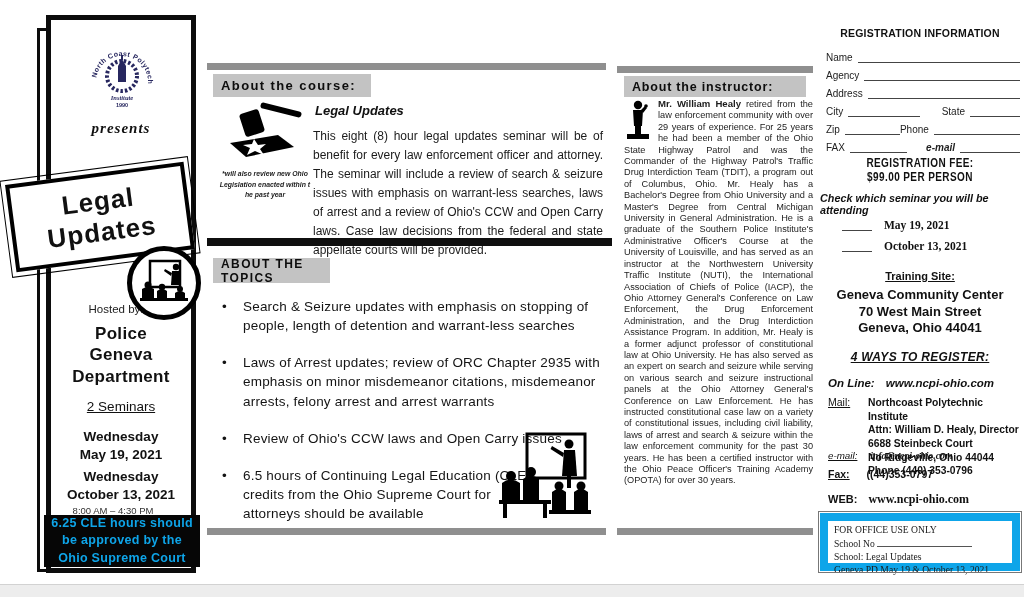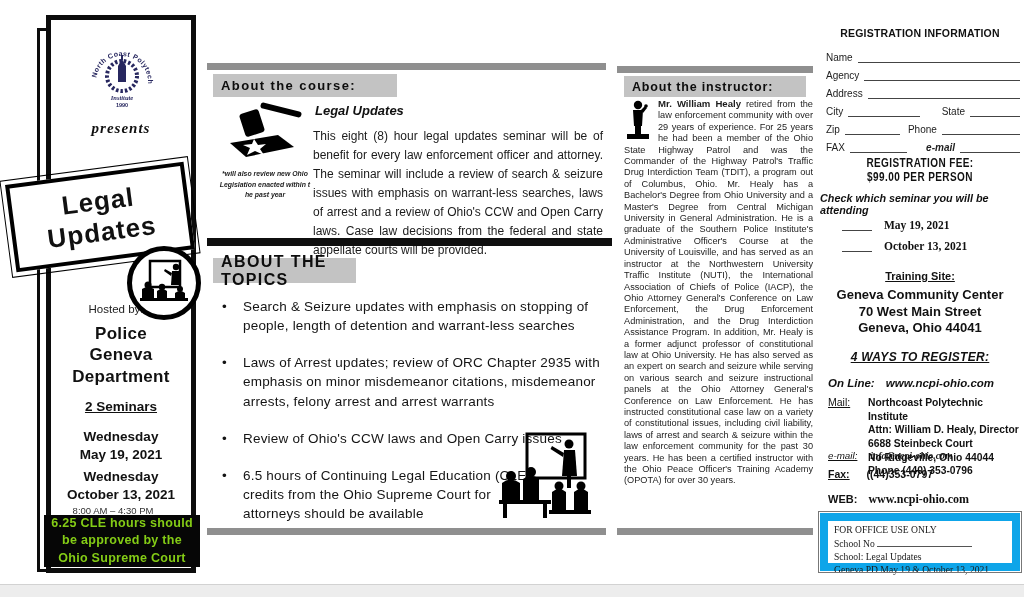--- a/index.html
+++ b/index.html
@@ -25,28 +25,28 @@
     transform:rotate(-7.5deg); z-index:3; display:flex; flex-direction:column;
     justify-content:center; align-items:center; }
   .title-box .t1, .title-box .t2 { font-weight:bold; font-size:26px; letter-spacing:1px; line-height:1.2; }
   .class-circle { position:absolute; left:127px; top:246px; width:74px; height:74px;
     border-radius:50%; border:5px solid #000; background:#fff; z-index:4;
     display:flex; align-items:center; justify-content:center; }
   .hosted-by { position:absolute; left:56px; top:303px; width:120px; text-align:center; font-size:11.5px; color:#222; }
   .host-name { position:absolute; left:46px; top:323px; width:150px; text-align:center;
     font-weight:bold; font-size:17px; line-height:1.25; letter-spacing:0.3px; }
   .seminars { position:absolute; left:46px; top:399px; width:150px; text-align:center;
-    font-weight:bold; font-size:13.5px; text-decoration:underline; }
+    font-weight:normal; font-size:13.5px; text-decoration:underline; }
   .date1 { position:absolute; left:46px; top:428px; width:150px; text-align:center;
     font-weight:bold; font-size:13.5px; line-height:1.3; }
   .date2 { position:absolute; left:46px; top:468px; width:150px; text-align:center;
     font-weight:bold; font-size:13.5px; line-height:1.3; }
   .sem-time { position:absolute; left:46px; top:505px; width:134px; text-align:center; font-size:9.5px; color:#333; }
   .cle-box { position:absolute; left:44px; top:515px; width:156px; height:52px;
-    background:#060606; color:#84cc16; z-index:5; display:flex; align-items:center; justify-content:center;
+    background:#060606; color:#0ea5e9; z-index:5; display:flex; align-items:center; justify-content:center;
     text-align:center; font-weight:bold; font-size:12.5px; line-height:1.4; padding:2px 6px; letter-spacing:0.3px; }
 
   
   .gray-bar { position:absolute; background:#8f8f8f; height:7px; }
   .black-bar { position:absolute; background:#0f0f0f; height:8px; }
   .sec-header { position:absolute; background:#c3c3c3; font-weight:bold; color:#0d0d0d;
     letter-spacing:1.4px; display:flex; align-items:center; padding-left:8px; }
 
   
   .gavel-wrap { position:absolute; left:214px; top:99px; width:102px; text-align:center; }
@@ -175,41 +175,41 @@
     <div>May 19, 2021</div>
   </div>
   <div class="date2">
     <div>Wednesday</div>
     <div>October 13, 2021</div>
   </div>
   <div class="sem-time">8:00 AM – 4:30 PM</div>
   <div class="cle-box">6.25 CLE hours should be approved by the Ohio Supreme Court</div>
 
   <div class="gray-bar" style="left:207px; top:63px; width:399px;"></div>
-  <div class="sec-header" style="left:213px; top:74px; width:184px; height:23px; font-size:13px;">About the course:</div>
+  <div class="sec-header" style="left:213px; top:74px; width:158px; height:23px; font-size:13px;">About the course:</div>
 
   <div class="gavel-wrap">
     <svg width="82" height="62" viewBox="0 0 82 62">
       <rect x="36" y="8" width="42" height="6" rx="3" transform="rotate(14 57 11)" fill="#000"></rect>
       <rect x="18" y="12" width="20" height="24" rx="3" transform="rotate(-18 28 24)" fill="#000"></rect>
       <path d="M 6 44 L 54 36 L 70 48 L 22 58 Z" fill="#000"></path>
       <path d="M 30 40 L 34 46 L 42 45 L 36 50 L 40 56 L 31 52 L 23 56 L 26 49 L 19 46 L 28 45 Z" fill="#fff"></path>
     </svg>
     <div class="gavel-caption">
       <div>*will also review new Ohio</div>
       <div>Legislation enacted within t</div>
       <div>he past year</div>
     </div>
   </div>
 
   <div class="course-subtitle">Legal Updates</div>
   <div class="course-body">This eight (8) hour legal updates seminar will be of benefit for every law enforcement officer and attorney.  The seminar will include a review of search &amp; seizure issues with emphasis on warrant-less searches, laws of arrest and a review of Ohio's CCW and Open Carry laws.  Case law decisions from the federal and state appellate courts will be provided.</div>
 
   <div class="black-bar" style="left:207px; top:238px; width:405px;"></div>
-  <div class="sec-header" style="left:213px; top:258px; width:143px; height:25px; font-size:16px;">ABOUT THE TOPICS</div>
+  <div class="sec-header" style="left:213px; top:258px; width:117px; height:25px; font-size:12px;">ABOUT THE TOPICS</div>
 
   <ul class="topics-list">
     <li>Search &amp; Seizure updates with emphasis on stopping of people, length of detention and warrant-less searches</li>
     <li>Laws of Arrest updates; review of ORC Chapter 2935 with emphasis on minor misdemeanor citations, misdemeanor arrests, felony arrest and arrest warrants</li>
     <li>Review of Ohio's CCW laws and Open Carry issues</li>
     <li class="narrow">6.5 hours of Continuing Legal Education (CLE) credits from the Ohio Supreme Court for attorneys should be available</li>
   </ul>
 
   <svg class="classroom-clipart" viewBox="0 0 94 92">
     <rect x="30" y="4" width="58" height="44" fill="none" stroke="#000" stroke-width="3"></rect>
@@ -266,21 +266,21 @@
     </div>
     <div class="reg-row">
       <span class="lbl">City</span>
       <span class="blank grow"></span>
       <span class="lbl" style="margin-left:22px;">State</span>
       <span class="blank w50"></span>
     </div>
     <div class="reg-row">
       <span class="lbl">Zip</span>
       <span class="blank w55"></span>
-      <span class="lbl" style="margin-left:8px;">Phone</span>
+      <span class="lbl" style="margin-left:0;">Phone</span>
       <span class="blank grow"></span>
     </div>
     <div class="reg-row">
       <span class="lbl">FAX</span>
       <span class="blank grow"></span>
       <span class="lbl-em">e-mail</span>
       <span class="blank w60"></span>
     </div>
   </div>
 

